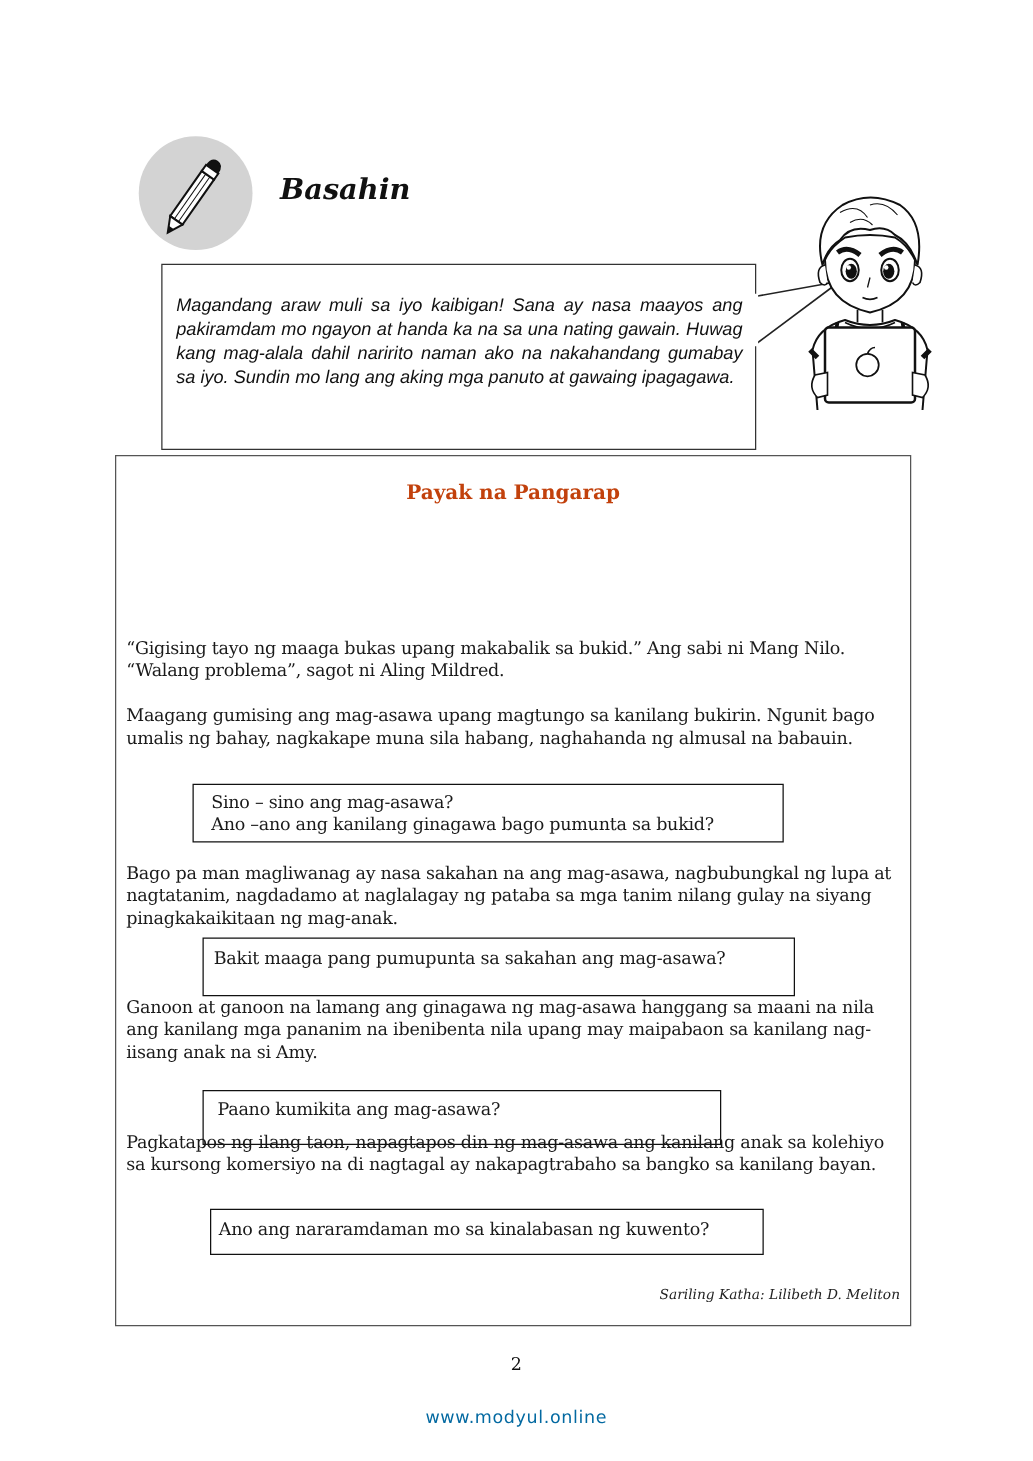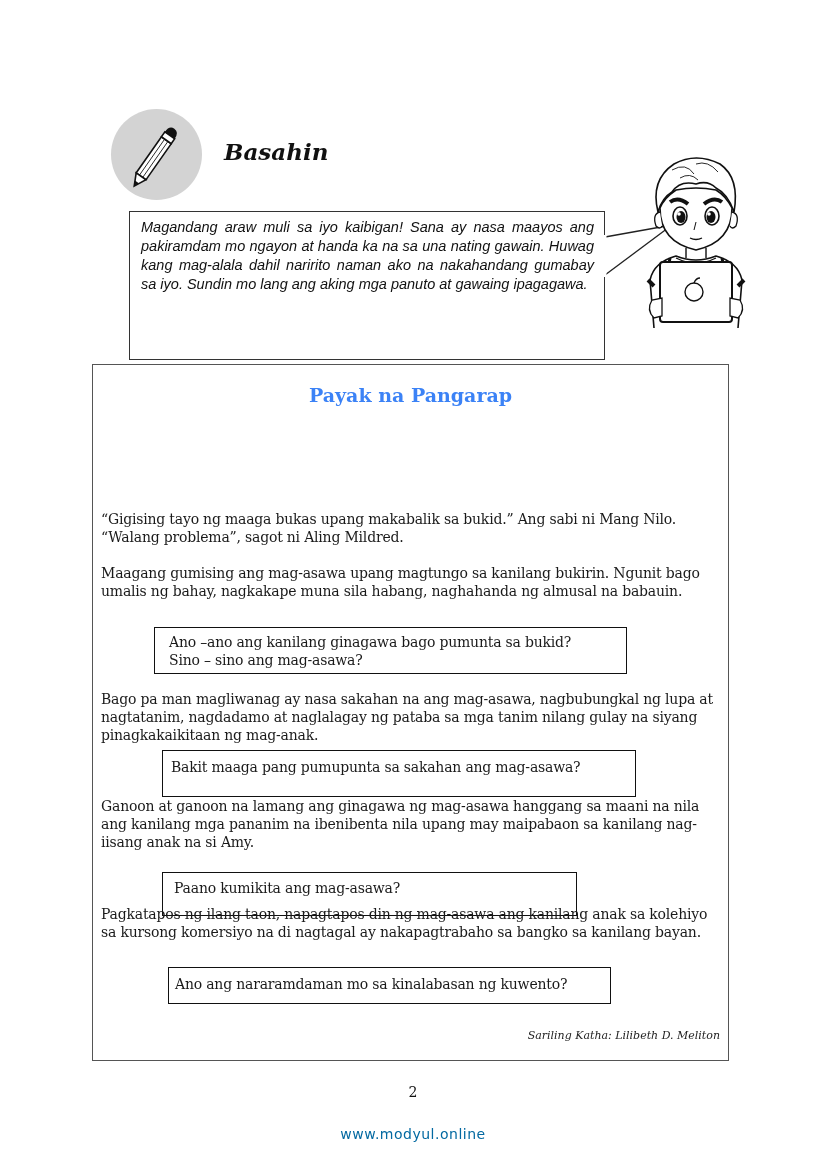--- a/index.html
+++ b/index.html
@@ -13,37 +13,37 @@
 
   #section-title {
     position: absolute; left: 224px; top: 138px;
     font-family: "DejaVu Serif", serif; font-weight: bold; font-style: italic;
     font-size: 23px; color: #111;
   }
 
   #bubble {
     position: absolute; left: 129px; top: 211px; width: 476px; height: 149px;
     border: 1.5px solid #333; box-sizing: border-box; background: #fff;
-    padding: 6px 10px 0 11px;
+    padding: 24px 10px 0 11px;
     font-family: "Liberation Sans", sans-serif; font-style: italic; font-size: 14.5px;
     line-height: 19px; color: #111;
   }
   #bubble p { margin: 0; text-align: justify; }
   #bubble p.b2 { margin-top: 7px; }
 
   #tail { position: absolute; left: 600px; top: 215px; }
   #character { position: absolute; left: 636px; top: 150px; }
 
   #story-box {
     position: absolute; left: 92px; top: 364px; width: 637px; height: 697px;
     border: 1.3px solid #555; box-sizing: border-box;
   }
   .story-title {
     position: absolute; left: 0; right: 0; top: 19px; text-align: center;
-    font-family: "DejaVu Serif", serif; font-weight: bold; font-size: 19px; color: #3b82f6;
+    font-family: "DejaVu Serif", serif; font-weight: bold; font-size: 16px; color: #c2410c;
   }
   .para {
     position: absolute; left: 8px; width: 620px;
     font-family: "DejaVu Serif", serif; font-size: 14px; line-height: 18px; color: #1a1a1a;
     margin: 0; letter-spacing: -0.2px;
   }
   .qbox {
     position: absolute; border: 1.4px solid #111; box-sizing: border-box;
     font-family: "DejaVu Serif", serif; font-size: 14px; line-height: 18px; color: #1a1a1a;
     letter-spacing: -0.2px;
@@ -128,22 +128,22 @@
   <path d="M104 150 Q110 160 102 168 L94 166 L94 148 Z" fill="#fff" stroke="#111" stroke-width="1.3"></path>
 </svg>
 
 <div id="story-box">
   <div class="story-title">Payak na Pangarap</div>
 
   <p class="para" style="top:145px;">“Gigising tayo ng maaga bukas upang makabalik sa bukid.” Ang sabi ni Mang Nilo. “Walang problema”, sagot ni Aling Mildred.</p>
   <p class="para" style="top:199px;">Maagang gumising ang mag-asawa upang magtungo sa kanilang bukirin. Ngunit bago umalis ng bahay, nagkakape muna sila habang, naghahanda ng almusal na babauin.</p>
 
   <div class="qbox" style="left:61px; top:262px; width:473px; height:47px; padding:5px 0 0 14px;">
+    <div>Sino – sino ang mag-asawa?</div>
     <div>Ano –ano ang kanilang ginagawa bago pumunta sa bukid?</div>
-    <div>Sino – sino ang mag-asawa?</div>
   </div>
 
   <p class="para" style="top:325px;">Bago pa man magliwanag ay nasa sakahan na ang mag-asawa, nagbubungkal ng lupa at nagtatanim, nagdadamo at naglalagay ng pataba sa mga tanim nilang gulay na siyang pinagkakaikitaan ng mag-anak.</p>
 
   <div class="qbox" style="left:69px; top:385px; width:474px; height:47px; padding:7px 0 0 8px;">
     <div>Bakit maaga pang pumupunta sa sakahan ang mag-asawa?</div>
   </div>
 
   <p class="para" style="top:432px;">Ganoon at ganoon na lamang ang ginagawa ng mag-asawa hanggang sa maani na nila ang kanilang mga pananim na ibenibenta nila upang may maipabaon sa kanilang nag-iisang anak na si Amy.</p>
 

